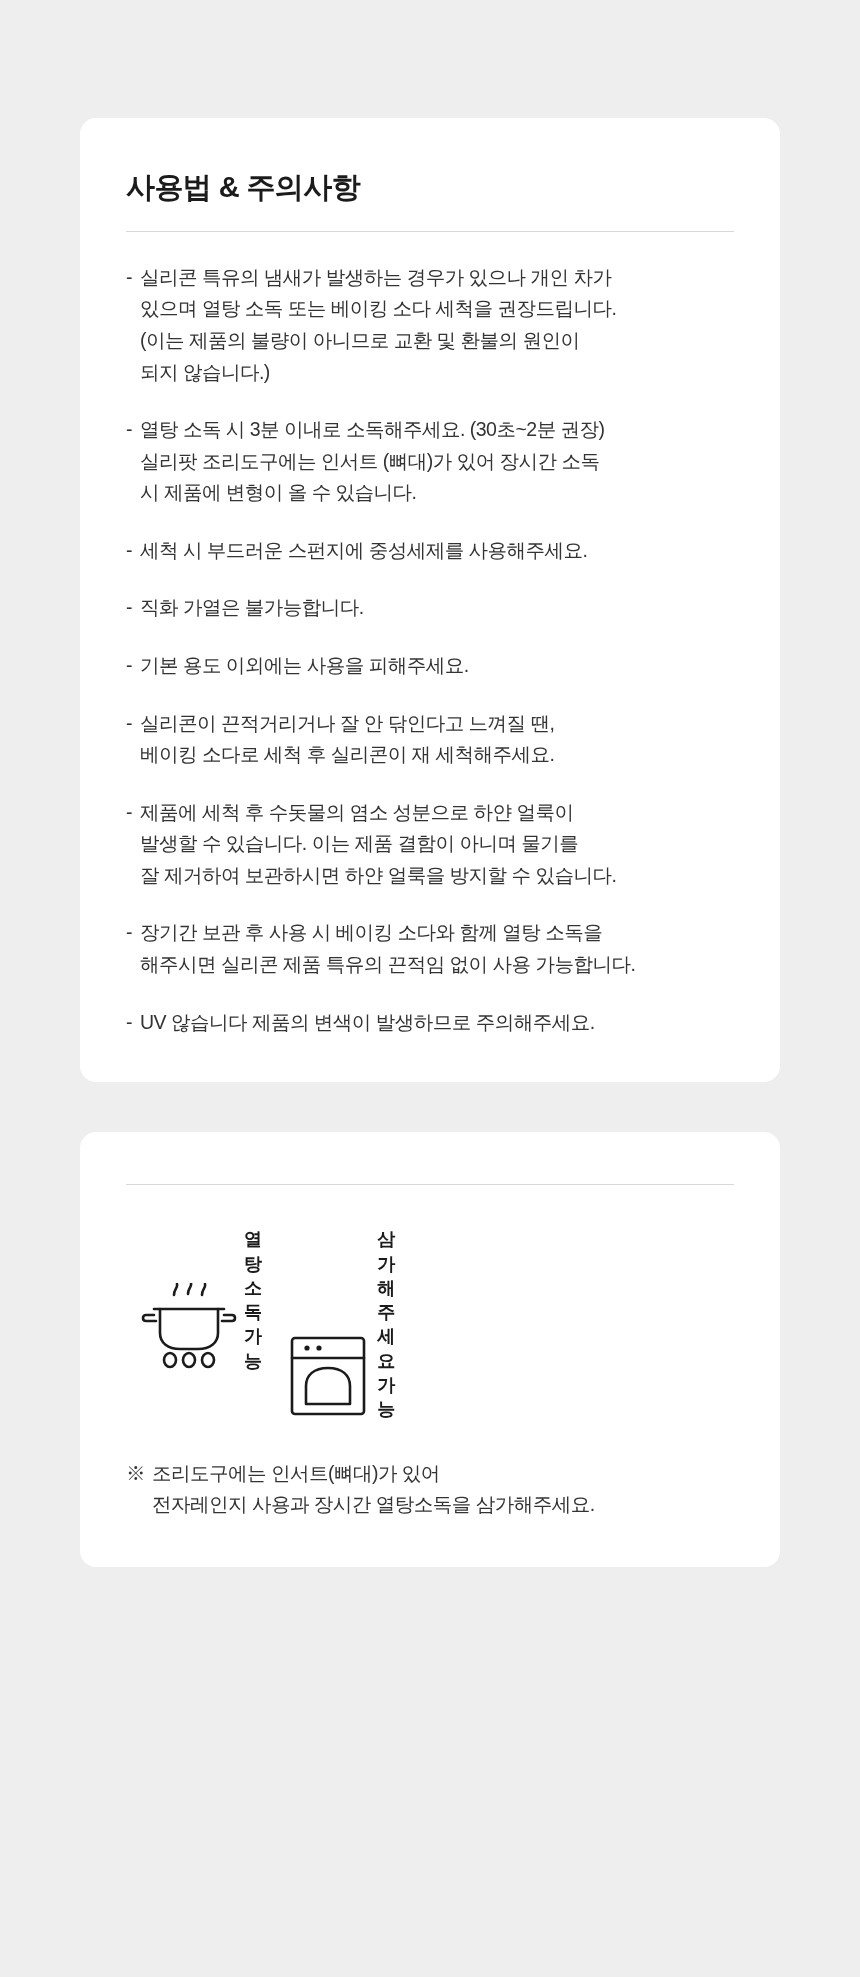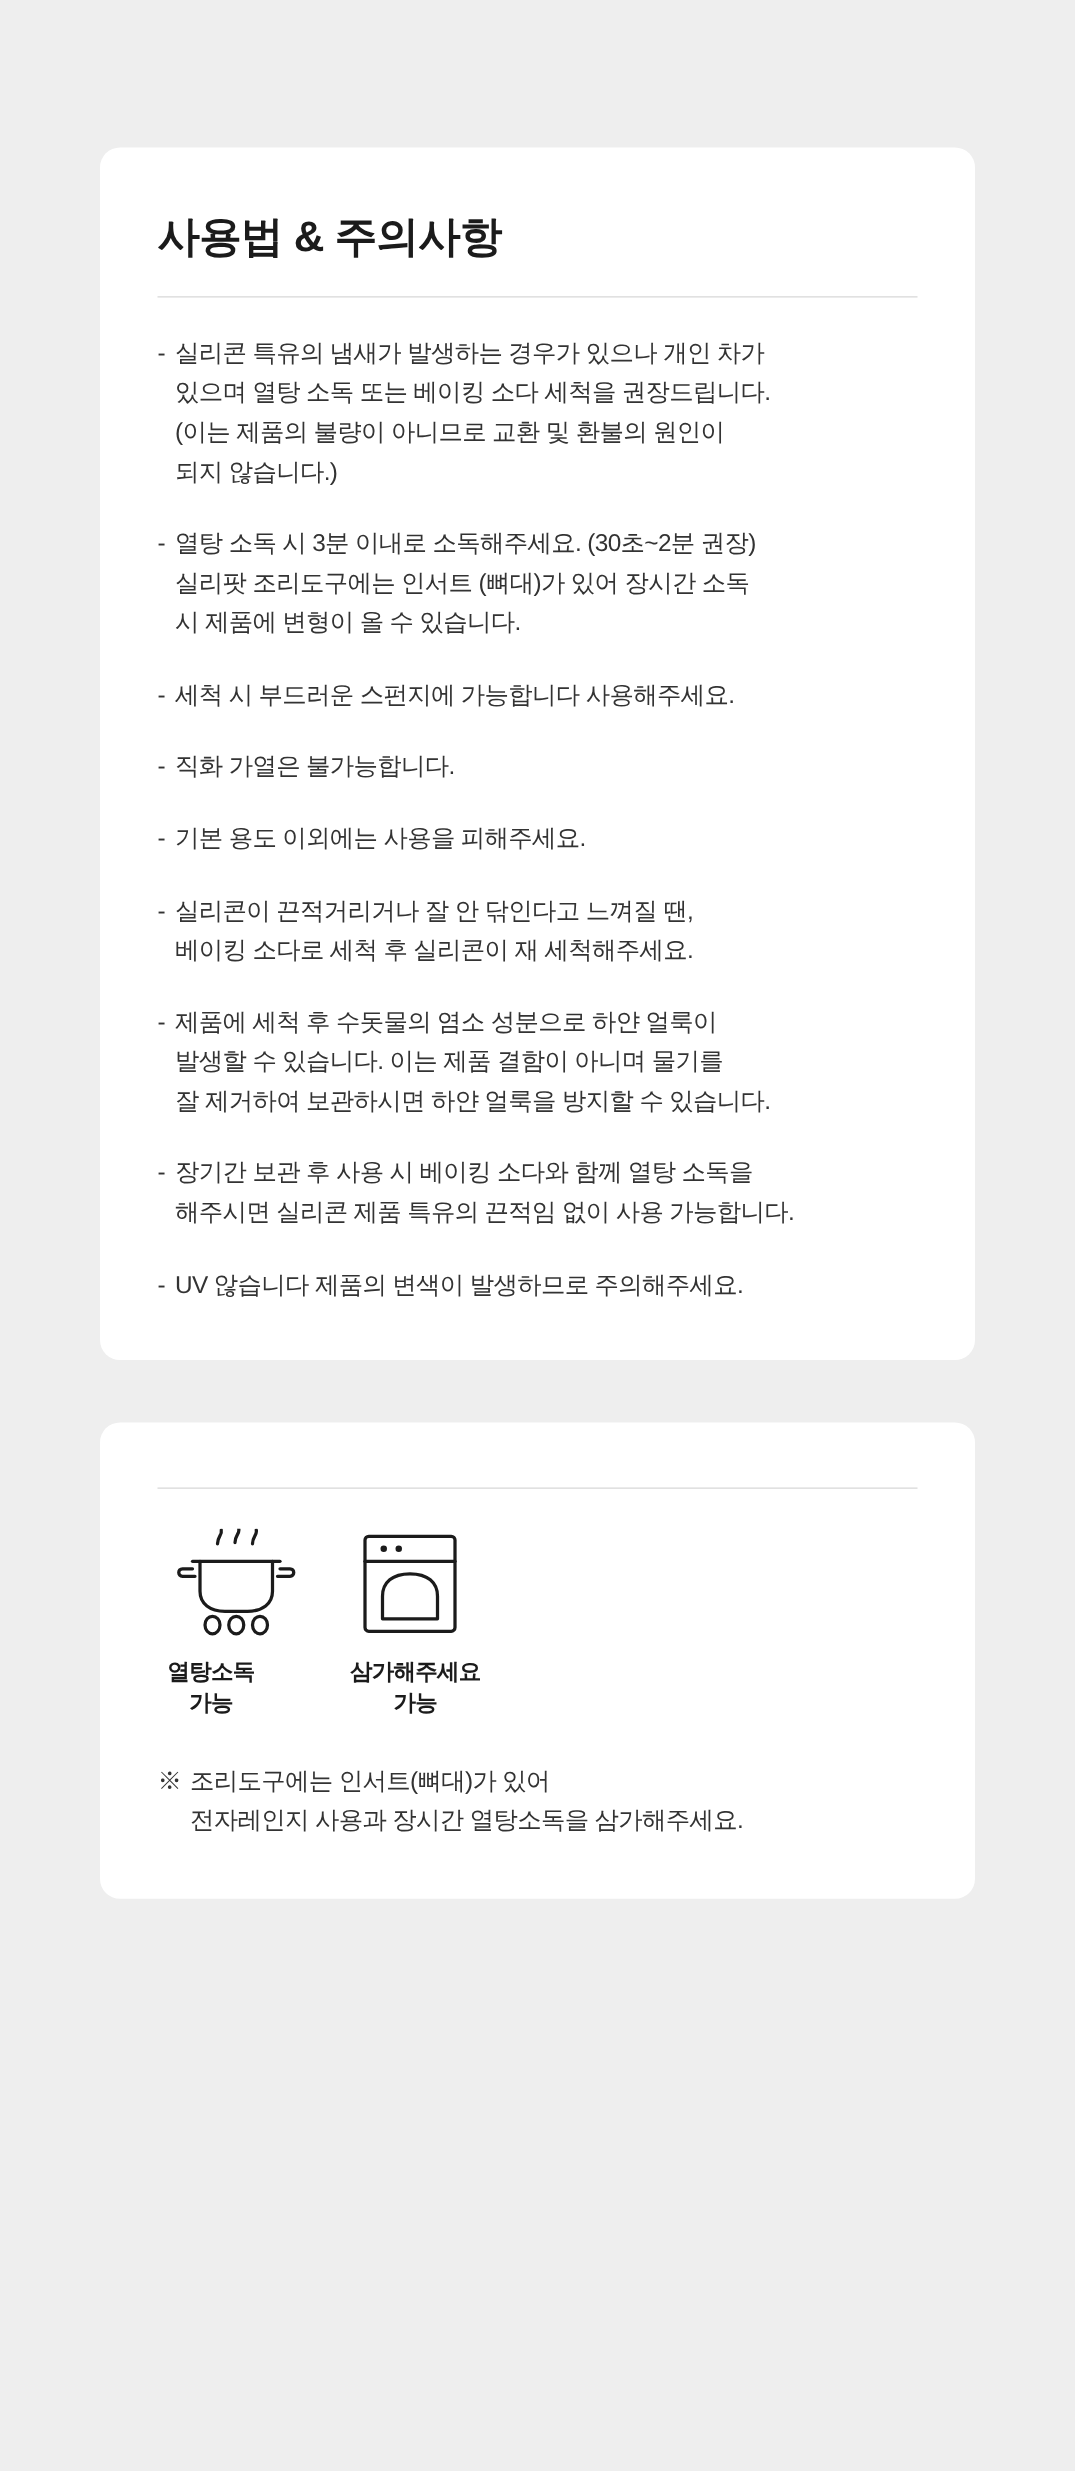--- a/index.html
+++ b/index.html
@@ -28,21 +28,21 @@
     box-sizing: border-box;
   }
   .card-usage {
     padding: 52px 46px 44px 46px;
   }
   .card-wash {
     margin-top: 50px;
     padding: 52px 46px 46px 46px;
   }
   .card-title {
-    font-size: 34px;
+    font-size: 29px;
     font-weight: bold;
     color: #1b1b1b;
     letter-spacing: -0.6px;
     margin: 0 0 26px 0;
     line-height: 1.2;
   }
   .divider {
     height: 1px;
     background: #d8d8d8;
     border: 0;
@@ -79,22 +79,22 @@
   .icon-row {
     display: flex;
     align-items: flex-start;
     gap: 30px;
     margin-top: 6px;
     padding-left: 8px;
   }
   .icon-block {
     width: 116px;
     display: flex;
-    flex-direction: column;
-    align-items: flex-start;
+    flex-direction: row;
+    align-items: flex-end;
   }
   .icon-art {
     height: 92px;
     display: flex;
     align-items: center;
     justify-content: center;
   }
   .icon-label {
     margin-top: 12px;
     font-size: 18px;
@@ -140,21 +140,21 @@
 되지 않습니다.)</span>
       </li>
       <li class="notice-item">
         <span class="bullet">-</span>
         <span class="notice-text">열탕 소독 시 3분 이내로 소독해주세요. (30초~2분 권장)
 실리팟 조리도구에는 인서트 (뼈대)가 있어 장시간 소독
 시 제품에 변형이 올 수 있습니다.</span>
       </li>
       <li class="notice-item">
         <span class="bullet">-</span>
-        <span class="notice-text">세척 시 부드러운 스펀지에 가능합니다 사용해주세요.</span>
+        <span class="notice-text">세척 시 부드러운 스펀지에 중성세제를 사용해주세요.</span>
       </li>
       <li class="notice-item">
         <span class="bullet">-</span>
         <span class="notice-text">직화 가열은 불가능합니다.</span>
       </li>
       <li class="notice-item">
         <span class="bullet">-</span>
         <span class="notice-text">기본 용도 이외에는 사용을 피해주세요.</span>
       </li>
       <li class="notice-item">

